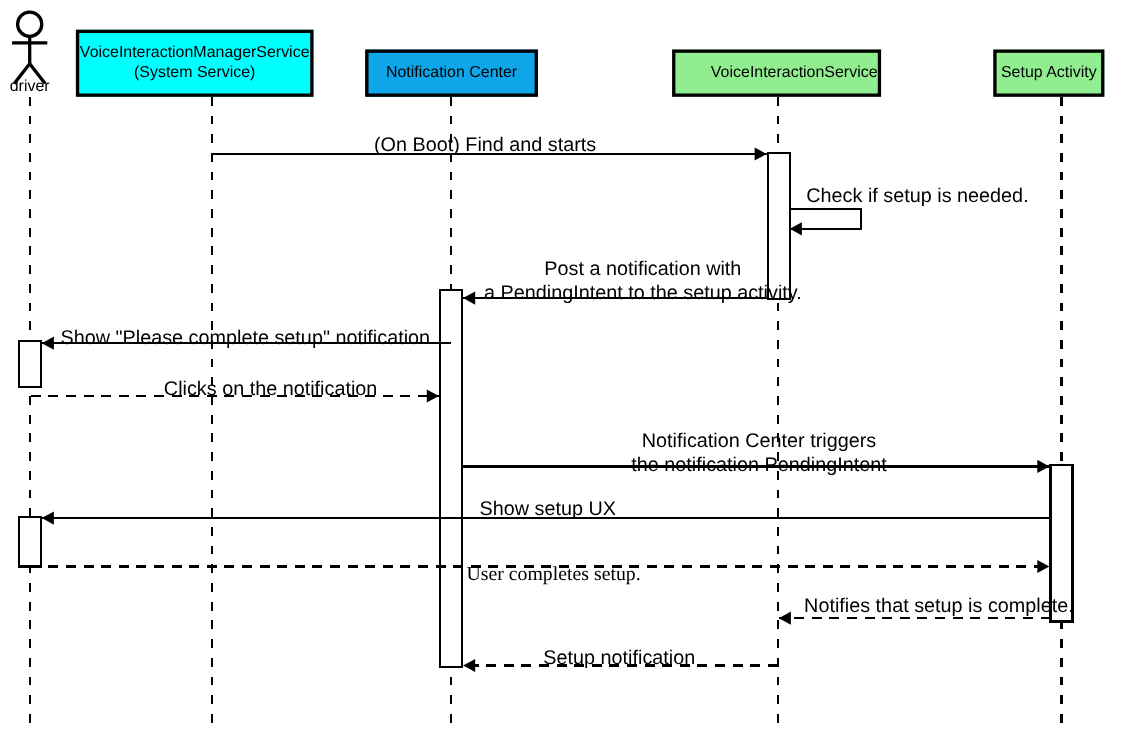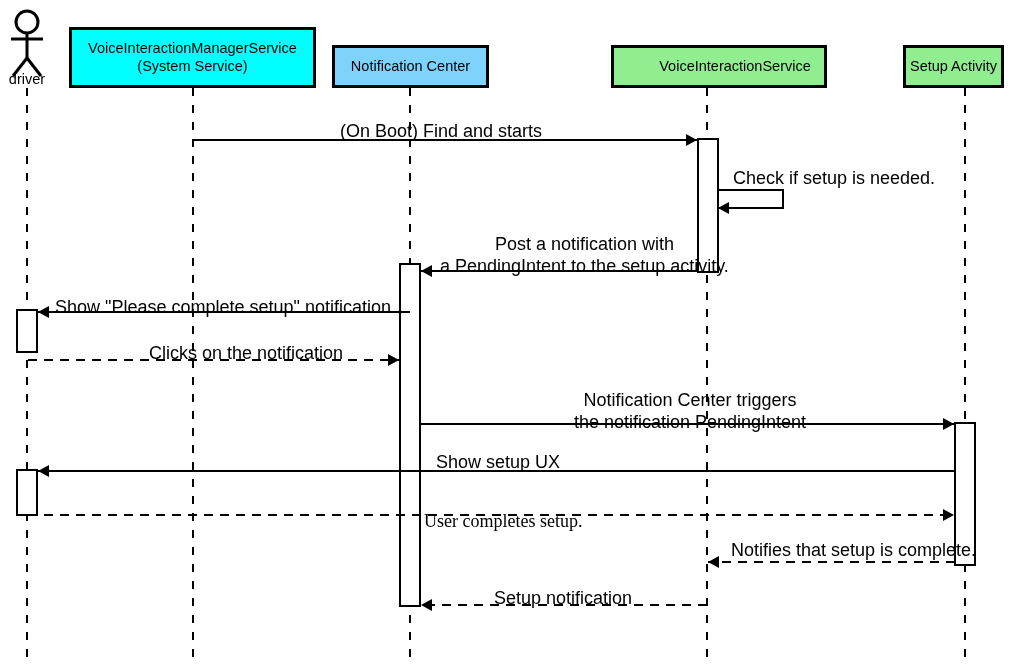--- a/index.html
+++ b/index.html
@@ -99,24 +99,24 @@
         <line x1="28" y1="515" x2="954" y2="515" stroke="#000000" stroke-width="2" shape-rendering="crispEdges" stroke-dasharray="9,7"></line>
         <polygon points="954,515 943,509 943,521" fill="#000000"></polygon>
         <line x1="955" y1="562" x2="708" y2="562" stroke="#000000" stroke-width="2" shape-rendering="crispEdges" stroke-dasharray="9,7"></line>
         <polygon points="708,562 719,556 719,568" fill="#000000"></polygon>
         <line x1="707" y1="605" x2="421" y2="605" stroke="#000000" stroke-width="2" shape-rendering="crispEdges" stroke-dasharray="9,7"></line>
         <polygon points="421,605 432,599 432,611" fill="#000000"></polygon>
       </g>
   </svg>
 
   <div id="boxes-layer">
-      <div class="participant-box" style="left: 69px; top: 27px; width: 247px; height: 61px; background: rgb(0, 255, 255);"><span>VoiceInteractionManagerService
+      <div class="participant-box" style="left: 69px; top: 27px; width: 216px; height: 61px; background: rgb(0, 255, 255);"><span>VoiceInteractionManagerService
 (System Service)</span></div>
-      <div class="participant-box" style="left: 332px; top: 45px; width: 157px; height: 43px; background: #7dd3fc;"><span>Notification Center</span></div>
-      <div class="participant-box" style="left: 611px; top: 45px; width: 216px; height: 43px; background: rgb(144, 238, 144); padding-left: 32px;"><span>VoiceInteractionService</span></div>
+      <div class="participant-box" style="left: 332px; top: 45px; width: 157px; height: 43px; background: #0ea5e9;"><span>Notification Center</span></div>
+      <div class="participant-box" style="left: 611px; top: 45px; width: 190px; height: 43px; background: rgb(144, 238, 144); padding-left: 32px;"><span>VoiceInteractionService</span></div>
       <div class="participant-box" style="left: 903px; top: 45px; width: 101px; height: 43px; background: rgb(144, 238, 144);"><span>Setup Activity</span></div>
     </div>
   <div id="labels-layer">
       <div class="actor-label" style="left: -33px; top: 71px; width: 120px;">driver</div>
       <div class="msg-label center" style="left: 441px; top: 121px;">(On Boot) Find and starts</div>
       <div class="msg-label left" style="left: 733px; top: 168px;">Check if setup is needed.</div>
       <div class="msg-label left" style="left: 440px; top: 234px;">Post a notification with
 a PendingIntent to the setup activity.</div>
       <div class="msg-label center" style="left: 223px; top: 297px;">Show "Please complete setup" notification</div>
       <div class="msg-label center" style="left: 220px; top: 343px; margin-left: 26px;">Clicks on the notification</div>

